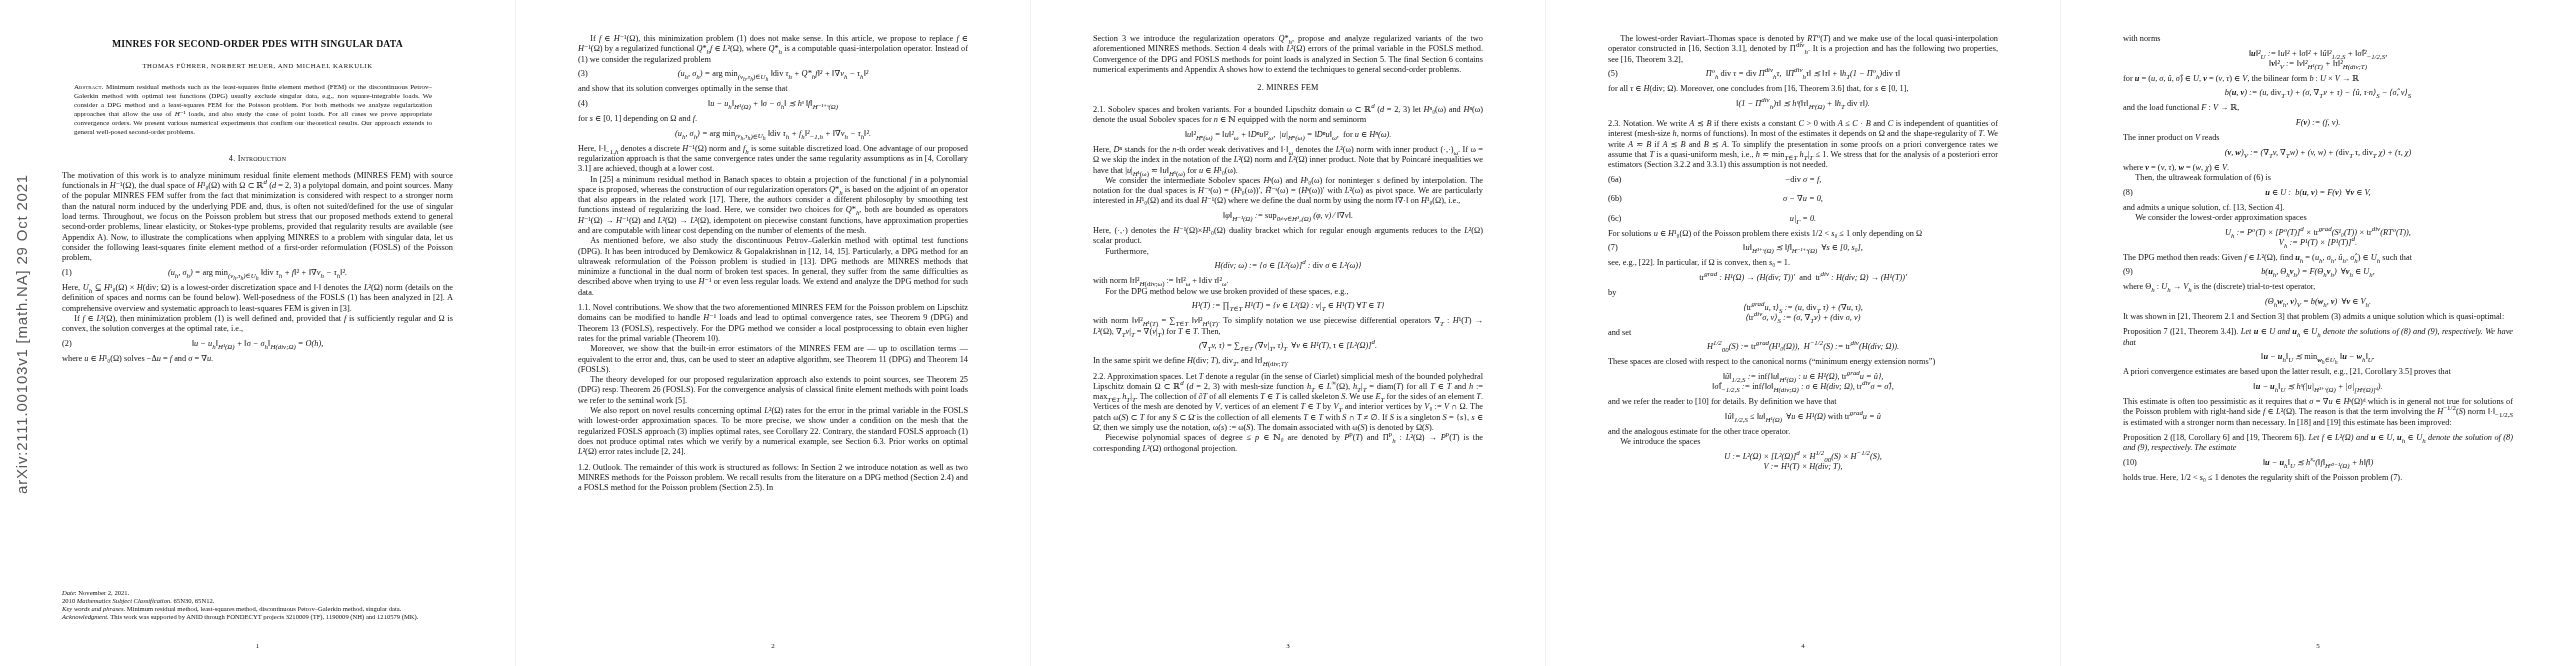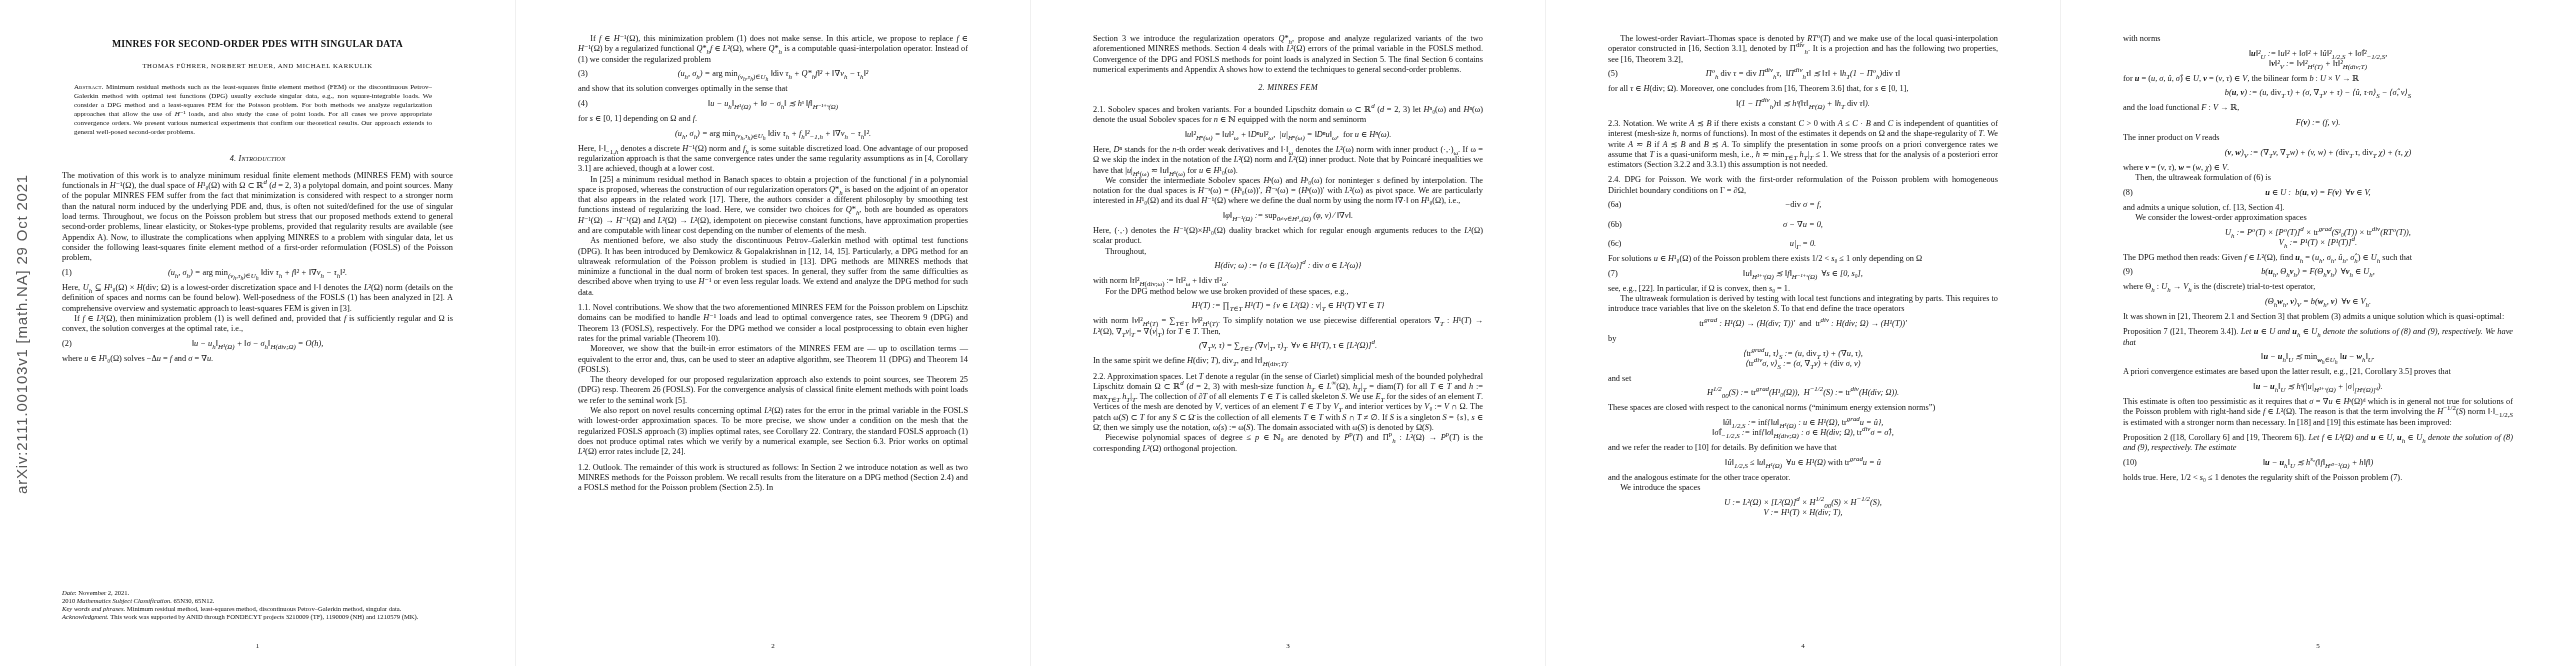--- a/index.html
+++ b/index.html
@@ -29,21 +29,21 @@
   }
   .authors{
     text-align:center;font-size:6.7px;letter-spacing:0.6px;margin:0 0 12.2px 0;text-indent:0;
   }
   .abstract{
     margin:0 21px 9px 12px;font-size:7px;line-height:9px;text-indent:0;
   }
   .abs-lead{font-variant:small-caps;margin-right:2.8px;}
   .h{
     text-align:center;font-variant:small-caps;font-size:8.3px;
-    margin:7.8px 0 6.7px 0;text-indent:0;letter-spacing:0.2px;font-style:italic;
+    margin:7.8px 0 6.7px 0;text-indent:0;letter-spacing:0.2px;
   }
   .p{margin:0;text-indent:12.2px;}
   .p.noind{text-indent:0;}
   .p.sect{margin-top:5px;}
   .rlead{font-weight:normal;}
   .it{font-style:italic;}
   .rm{font-style:normal;}
   .eq{
     position:relative;margin:4.4px 0;text-align:center;text-indent:0;
     min-height:10.6px;
@@ -116,46 +116,44 @@
     </div>
     <div class="page">
       <div class="p noind">Section 3 we introduce the regularization operators <i>Q</i>*<sub><i>h</i></sub>, propose and analyze regularized variants of the two aforementioned MINRES methods. Section 4 deals with <i>L</i>²(Ω) errors of the primal variable in the FOSLS method. Convergence of the DPG and FOSLS methods for point loads is analyzed in Section 5. The final Section 6 contains numerical experiments and Appendix A shows how to extend the techniques to general second-order problems.</div>
       <div class="h">2. MINRES FEM</div>
       <div class="p noind sect"><span class="rlead">2.1. Sobolev spaces and broken variants. </span><span>For a bounded Lipschitz domain ω ⊂ ℝ<sup><i>d</i></sup> (<i>d</i> = 2, 3) let <i>H</i>ⁿ₀(ω) and <i>H</i>ⁿ(ω) denote the usual Sobolev spaces for <i>n</i> ∈ ℕ equipped with the norm and seminorm</span></div>
       <div class="eq"><span class="eq-body">‖<i>u</i>‖²<sub><i>H</i>ⁿ(ω)</sub> = ‖<i>u</i>‖²<sub>ω</sub> + ‖<i>D</i>ⁿ<i>u</i>‖²<sub>ω</sub>,&nbsp;&nbsp;|<i>u</i>|<sub><i>H</i>ⁿ(ω)</sub> = ‖<i>D</i>ⁿ<i>u</i>‖<sub>ω</sub>,&nbsp;&nbsp;<span class="rm">for</span> <i>u</i> ∈ <i>H</i>ⁿ(ω).</span></div>
       <div class="p noind">Here, <i>D</i>ⁿ stands for the <i>n</i>-th order weak derivatives and ‖·‖<sub>ω</sub> denotes the <i>L</i>²(ω) norm with inner product (·,·)<sub>ω</sub>. If ω = Ω we skip the index in the notation of the <i>L</i>²(Ω) norm and <i>L</i>²(Ω) inner product. Note that by Poincaré inequalities we have that |<i>u</i>|<sub><i>H</i>¹(ω)</sub> ≂ ‖<i>u</i>‖<sub><i>H</i>¹(ω)</sub> for <i>u</i> ∈ <i>H</i>¹₀(ω).</div>
       <div class="p">We consider the intermediate Sobolev spaces <i>H</i>ˢ(ω) and <i>H</i>ˢ₀(ω) for noninteger <i>s</i> defined by interpolation. The notation for the dual spaces is <i>H</i>⁻ˢ(ω) = (<i>H</i>ˢ₀(ω))′, <i>H̃</i>⁻ˢ(ω) = (<i>H</i>ˢ(ω))′ with <i>L</i>²(ω) as pivot space. We are particularly interested in <i>H</i>¹₀(Ω) and its dual <i>H</i>⁻¹(Ω) where we define the dual norm by using the norm ‖∇·‖ on <i>H</i>¹₀(Ω), i.e.,</div>
       <div class="eq"><span class="eq-body">‖φ‖<sub><i>H</i>⁻¹(Ω)</sub> := <span class="rm">sup</span><sub>0≠<i>v</i>∈<i>H</i>¹₀(Ω)</sub> (φ, <i>v</i>) ⁄ ‖∇<i>v</i>‖.</span></div>
       <div class="p noind">Here, (·,·) denotes the <i>H</i>⁻¹(Ω)×<i>H</i>¹₀(Ω) duality bracket which for regular enough arguments reduces to the <i>L</i>²(Ω) scalar product.</div>
-      <div class="p">Throughout,</div>
+      <div class="p">Furthermore,</div>
       <div class="eq"><span class="eq-body"><i>H</i>(div; ω) := {<i>σ</i> ∈ [<i>L</i>²(ω)]<sup>d</sup> : <span class="rm">div</span> <i>σ</i> ∈ <i>L</i>²(ω)}</span></div>
       <div class="p noind">with norm ‖<i>τ</i>‖²<sub><i>H</i>(div;ω)</sub> := ‖<i>τ</i>‖²<sub>ω</sub> + ‖div <i>τ</i>‖²<sub>ω</sub>.</div>
       <div class="p">For the DPG method below we use broken provided of these spaces, e.g.,</div>
       <div class="eq"><span class="eq-body"><i>H</i>¹(<i>T</i>) := ∏<sub><i>T</i>∈<i>T</i></sub> <i>H</i>¹(<i>T</i>) = {<i>v</i> ∈ <i>L</i>²(Ω) : <i>v</i>|<sub><i>T</i></sub> ∈ <i>H</i>¹(<i>T</i>) ∀<i>T</i> ∈ <i>T</i>}</span></div>
       <div class="p noind">with norm ‖<i>v</i>‖²<sub><i>H</i>¹(<i>T</i>)</sub> = ∑<sub><i>T</i>∈<i>T</i></sub> ‖<i>v</i>‖²<sub><i>H</i>¹(<i>T</i>)</sub>. To simplify notation we use piecewise differential operators ∇<sub><i>T</i></sub> : <i>H</i>¹(<i>T</i>) → <i>L</i>²(Ω), ∇<sub><i>T</i></sub><i>v</i>|<sub><i>T</i></sub> = ∇(<i>v</i>|<sub><i>T</i></sub>) for <i>T</i> ∈ <i>T</i>. Then,</div>
       <div class="eq"><span class="eq-body">(∇<sub><i>T</i></sub><i>v</i>, <i>τ</i>) = ∑<sub><i>T</i>∈<i>T</i></sub> (∇<i>v</i>|<sub><i>T</i></sub>, <i>τ</i>)<sub><i>T</i></sub>&nbsp;&nbsp;∀<i>v</i> ∈ <i>H</i>¹(<i>T</i>), <i>τ</i> ∈ [<i>L</i>²(Ω)]<sup>d</sup>.</span></div>
       <div class="p noind">In the same spirit we define <i>H</i>(div; <i>T</i>), div<sub><i>T</i></sub>, and ‖<i>τ</i>‖<sub><i>H</i>(div;<i>T</i>)</sub>.</div>
       <div class="p noind sect"><span class="rlead">2.2. Approximation spaces. </span><span>Let <i>T</i> denote a regular (in the sense of Ciarlet) simplicial mesh of the bounded polyhedral Lipschitz domain Ω ⊂ ℝ<sup><i>d</i></sup> (<i>d</i> = 2, 3) with mesh-size function <i>h<sub>T</sub></i> ∈ <i>L</i><sup>∞</sup>(Ω), <i>h<sub>T</sub></i>|<sub><i>T</i></sub> = diam(<i>T</i>) for all <i>T</i> ∈ <i>T</i> and <i>h</i> := max<sub><i>T</i>∈<i>T</i></sub> <i>h<sub>T</sub></i>|<sub><i>T</i></sub>. The collection of ∂<i>T</i> of all elements <i>T</i> ∈ <i>T</i> is called skeleton <i>S</i>. We use <i>E<sub>T</sub></i> for the sides of an element <i>T</i>. Vertices of the mesh are denoted by <i>V</i>, vertices of an element <i>T</i> ∈ <i>T</i> by <i>V<sub>T</sub></i> and interior vertices by <i>V</i>₀ := <i>V</i> ∩ Ω. The patch ω(<i>S</i>) ⊂ <i>T</i> for any <i>S</i> ⊂ Ω̄ is the collection of all elements <i>T</i> ∈ <i>T</i> with <i>S</i> ∩ <i>T̄</i> ≠ ∅. If <i>S</i> is a singleton <i>S</i> = {<i>s</i>}, <i>s</i> ∈ Ω̄, then we simply use the notation, ω(<i>s</i>) := ω(<i>S</i>). The domain associated with ω(<i>S</i>) is denoted by Ω(<i>S</i>).</span></div>
       <div class="p">Piecewise polynomial spaces of degree ≤ <i>p</i> ∈ ℕ₀ are denoted by <i>P</i><sup>p</sup>(<i>T</i>) and Π<sup>p</sup><sub><i>h</i></sub> : <i>L</i>²(Ω) → <i>P</i><sup>p</sup>(<i>T</i>) is the corresponding <i>L</i>²(Ω) orthogonal projection.</div>
       <div class="pagenum">3</div>
     </div>
     <div class="page">
       <div class="p">The lowest-order Raviart–Thomas space is denoted by <i>RT</i>⁰(<i>T</i>) and we make use of the local quasi-interpolation operator constructed in [16, Section 3.1], denoted by Π<sup>div</sup><sub><i>h</i></sub>. It is a projection and has the following two properties, see [16, Theorem 3.2],</div>
       <div class="eq"><span class="eq-num">(5)</span><span class="eq-body">Π⁰<sub><i>h</i></sub> <span class="rm">div</span> <i>τ</i> = <span class="rm">div</span> Π<sup>div</sup><sub><i>h</i></sub><i>τ</i>,&nbsp;&nbsp;‖Π<sup>div</sup><sub><i>h</i></sub><i>τ</i>‖ ≲ ‖<i>τ</i>‖ + ‖<i>h<sub>T</sub></i>(1 − Π⁰<sub><i>h</i></sub>)<span class="rm">div</span> <i>τ</i>‖</span></div>
       <div class="p noind">for all <i>τ</i> ∈ <i>H</i>(div; Ω). Moreover, one concludes from [16, Theorem 3.6] that, for <i>s</i> ∈ [0, 1],</div>
       <div class="eq"><span class="eq-body">‖(1 − Π<sup>div</sup><sub><i>h</i></sub>)<i>τ</i>‖ ≲ <i>h</i>ˢ(‖<i>τ</i>‖<sub><i>H</i>ˢ(Ω)</sub> + ‖<i>h<sub>T</sub></i> <span class="rm">div</span> <i>τ</i>‖).</span></div>
       <div class="p noind sect"><span class="rlead">2.3. Notation. </span><span>We write <i>A</i> ≲ <i>B</i> if there exists a constant <i>C</i> &gt; 0 with <i>A</i> ≤ <i>C</i> · <i>B</i> and <i>C</i> is independent of quantities of interest (mesh-size <i>h</i>, norms of functions). In most of the estimates it depends on Ω and the shape-regularity of <i>T</i>. We write <i>A</i> ≂ <i>B</i> if <i>A</i> ≲ <i>B</i> and <i>B</i> ≲ <i>A</i>. To simplify the presentation in some proofs on a priori convergence rates we assume that <i>T</i> is a quasi-uniform mesh, i.e., <i>h</i> ≂ min<sub><i>T</i>∈<i>T</i></sub> <i>h<sub>T</sub></i>|<sub><i>T</i></sub> ≤ 1. We stress that for the analysis of a posteriori error estimators (Section 3.2.2 and 3.3.1) this assumption is not needed.</span></div>
-      <div class="p noind sect"><span class="rlead">2.4. DPG for Poisson. </span><span>We work with the first-order reformulation of the Poisson problem with homogeneous Dirichlet boundary conditions on Γ = ∂Ω,</span></div>
       <div class="eq"><span class="eq-num">(6a)</span><span class="eq-body">−<span class="rm">div</span> <i>σ</i> = <i>f</i>,</span></div>
       <div class="eq"><span class="eq-num">(6b)</span><span class="eq-body"><i>σ</i> − ∇<i>u</i> = 0,</span></div>
       <div class="eq"><span class="eq-num">(6c)</span><span class="eq-body"><i>u</i>|<sub>Γ</sub> = 0.</span></div>
       <div class="p noind">For solutions <i>u</i> ∈ <i>H</i>¹₀(Ω) of the Poisson problem there exists 1/2 &lt; <i>s</i>₀ ≤ 1 only depending on Ω</div>
       <div class="eq"><span class="eq-num">(7)</span><span class="eq-body">‖<i>u</i>‖<sub><i>H</i>¹⁺ˢ(Ω)</sub> ≲ ‖<i>f</i>‖<sub><i>H</i>⁻¹⁺ˢ(Ω)</sub>&nbsp;&nbsp;∀<i>s</i> ∈ [0, <i>s</i>₀],</span></div>
       <div class="p noind">see, e.g., [22]. In particular, if Ω is convex, then <i>s</i>₀ = 1.</div>
-      <div class="p">The ultraweak formulation is derived by testing with local test functions and integrating by parts. This requires to introduce trace variables that live on the skeleton <i>S</i>. To that end define the trace operators</div>
       <div class="eq"><span class="eq-body"><span class="rm">tr</span><sup>grad</sup> : <i>H</i>¹(Ω) → (<i>H</i>(div; <i>T</i>))′&nbsp;&nbsp;<span class="rm">and</span>&nbsp;&nbsp;<span class="rm">tr</span><sup>div</sup> : <i>H</i>(div; Ω) → (<i>H</i>¹(<i>T</i>))′</span></div>
       <div class="p noind">by</div>
       <div class="eq"><span class="eq-body">⟨<span class="rm">tr</span><sup>grad</sup><i>u</i>, <i>τ</i>⟩<sub><i>S</i></sub> := (<i>u</i>, <span class="rm">div</span><sub><i>T</i></sub> <i>τ</i>) + (∇<i>u</i>, <i>τ</i>),<br>⟨<span class="rm">tr</span><sup>div</sup><i>σ</i>, <i>v</i>⟩<sub><i>S</i></sub> := (<i>σ</i>, ∇<sub><i>T</i></sub><i>v</i>) + (<span class="rm">div</span> <i>σ</i>, <i>v</i>)</span></div>
       <div class="p noind">and set</div>
       <div class="eq"><span class="eq-body"><i>H</i><sup>1/2</sup><sub>00</sub>(<i>S</i>) := <span class="rm">tr</span><sup>grad</sup>(<i>H</i>¹₀(Ω)),&nbsp;&nbsp;<i>H</i><sup>−1/2</sup>(<i>S</i>) := <span class="rm">tr</span><sup>div</sup>(<i>H</i>(div; Ω)).</span></div>
       <div class="p noind">These spaces are closed with respect to the canonical norms (“minimum energy extension norms”)</div>
       <div class="eq"><span class="eq-body">‖<i>û</i>‖<sub>1/2,<i>S</i></sub> := <span class="rm">inf</span>{‖<i>u</i>‖<sub><i>H</i>¹(Ω)</sub> : <i>u</i> ∈ <i>H</i>¹(Ω), <span class="rm">tr</span><sup>grad</sup><i>u</i> = <i>û</i>},<br>‖<i>σ̂</i>‖<sub>−1/2,<i>S</i></sub> := <span class="rm">inf</span>{‖<i>σ</i>‖<sub><i>H</i>(div;Ω)</sub> : <i>σ</i> ∈ <i>H</i>(div; Ω), <span class="rm">tr</span><sup>div</sup><i>σ</i> = <i>σ̂</i>},</span></div>
       <div class="p noind">and we refer the reader to [10] for details. By definition we have that</div>
       <div class="eq"><span class="eq-body">‖<i>û</i>‖<sub>1/2,<i>S</i></sub> ≤ ‖<i>u</i>‖<sub><i>H</i>¹(Ω)</sub>&nbsp;&nbsp;∀<i>u</i> ∈ <i>H</i>¹(Ω) <span class="rm">with</span> <span class="rm">tr</span><sup>grad</sup><i>u</i> = <i>û</i></span></div>
       <div class="p noind">and the analogous estimate for the other trace operator.</div>

